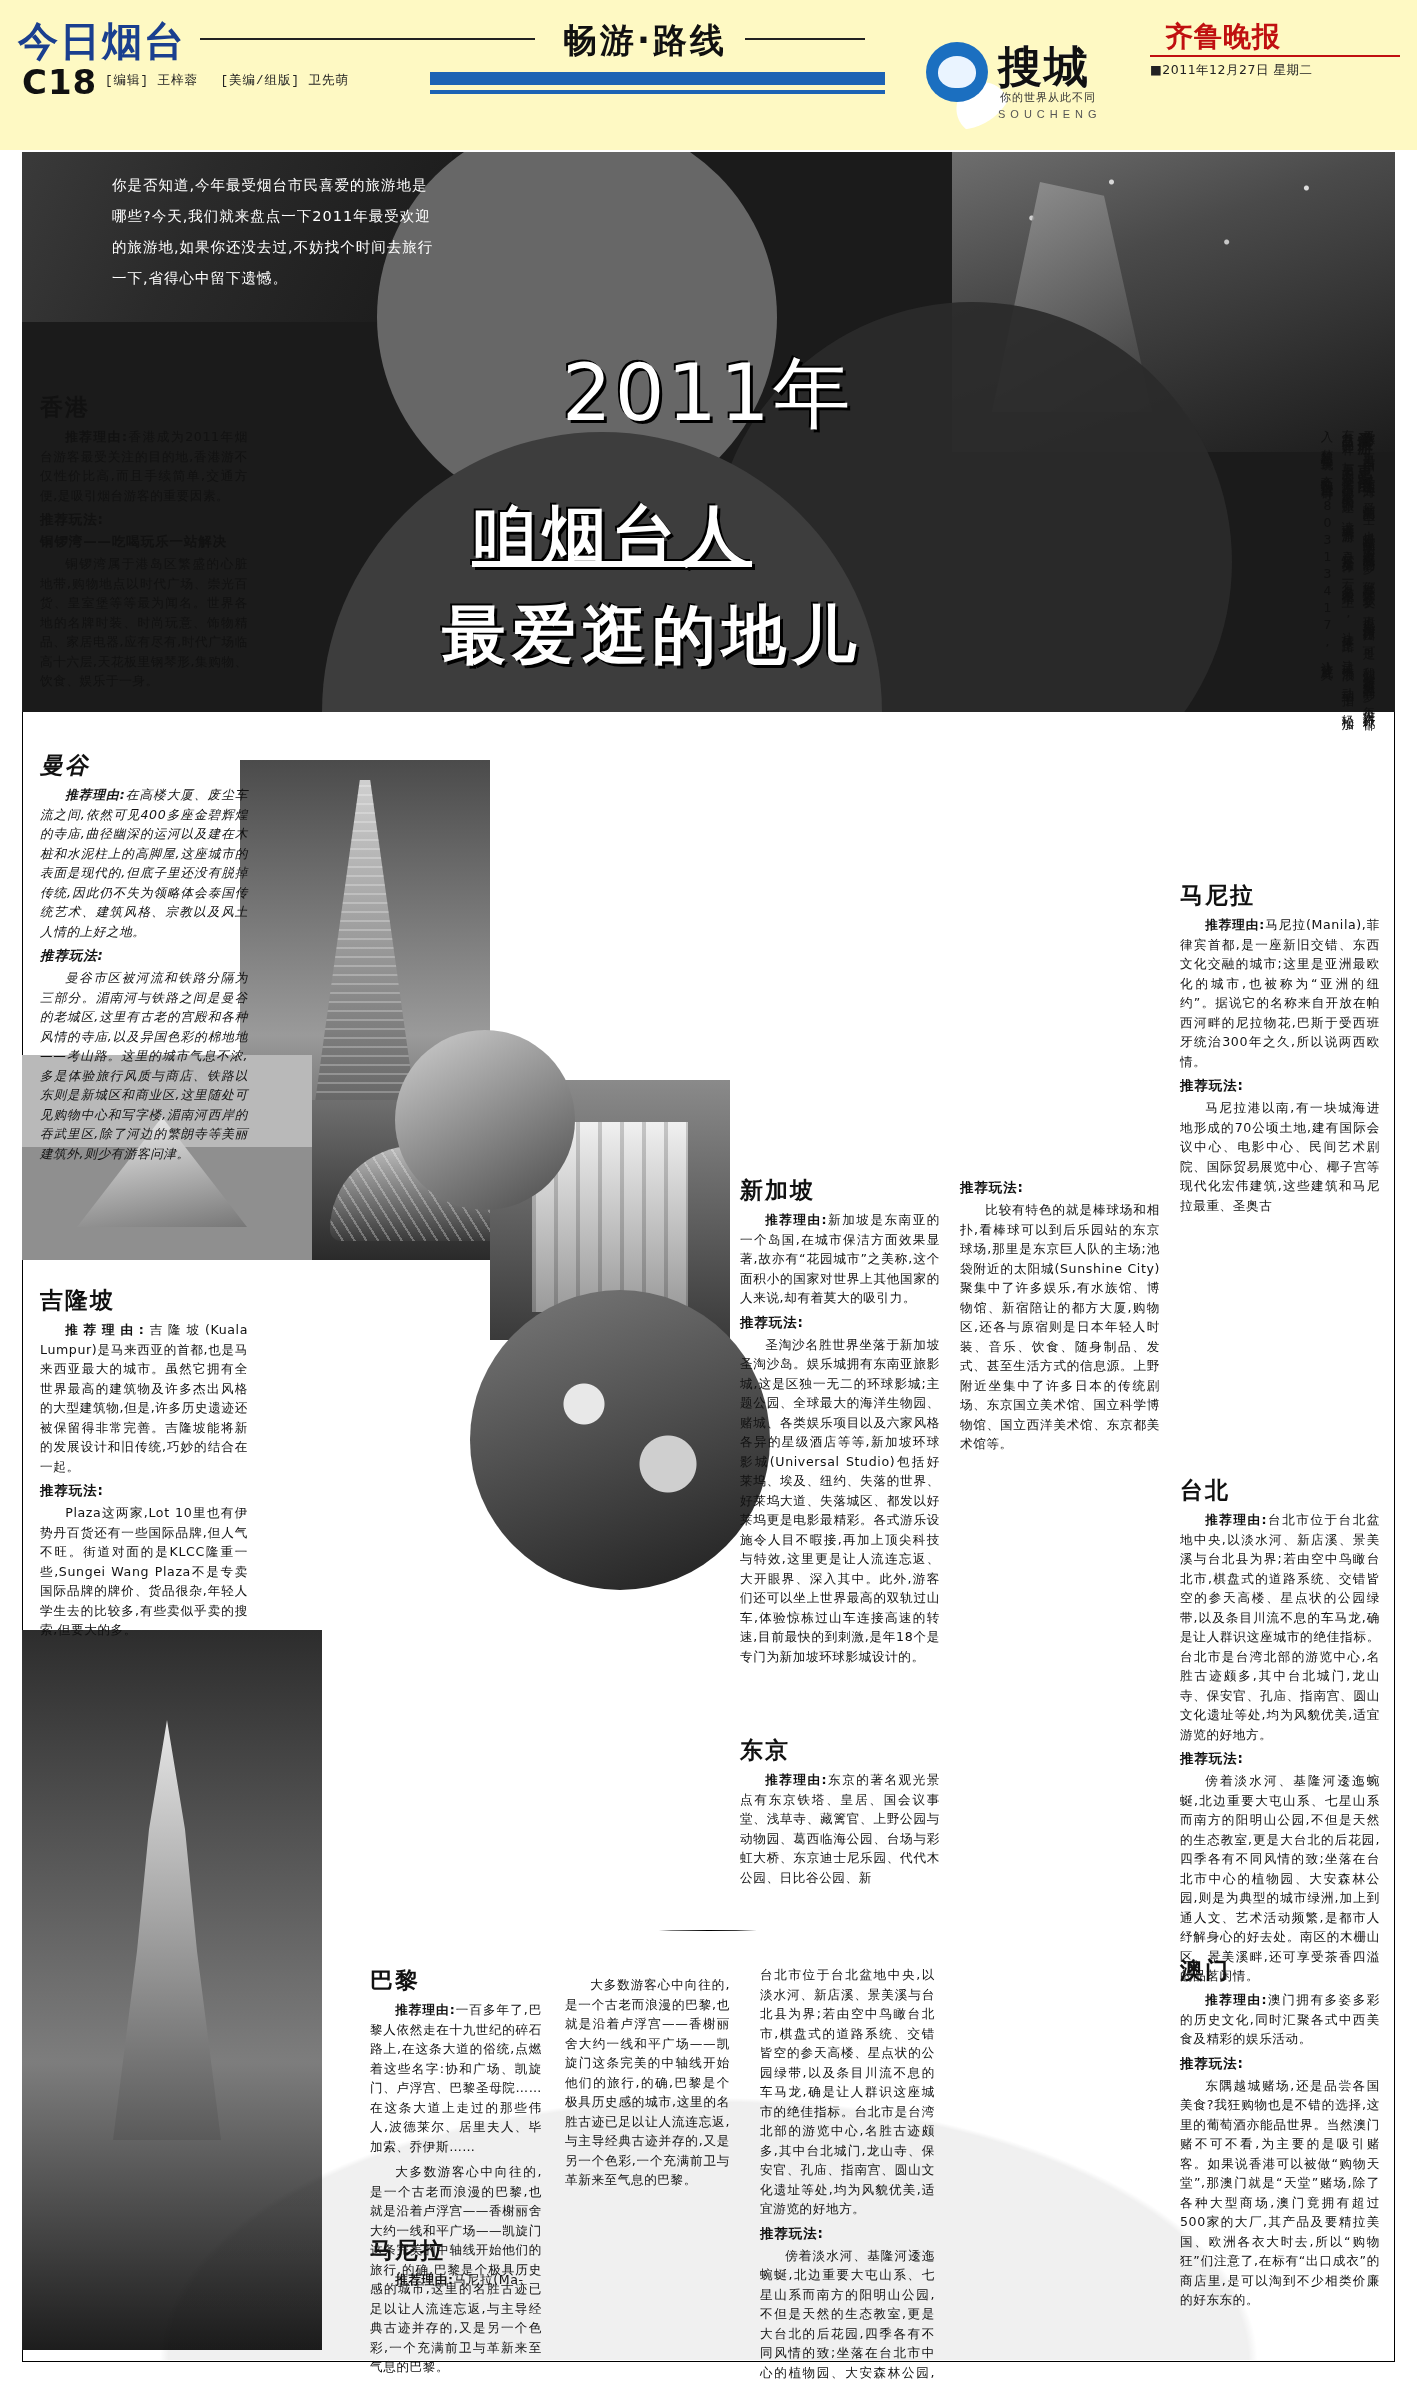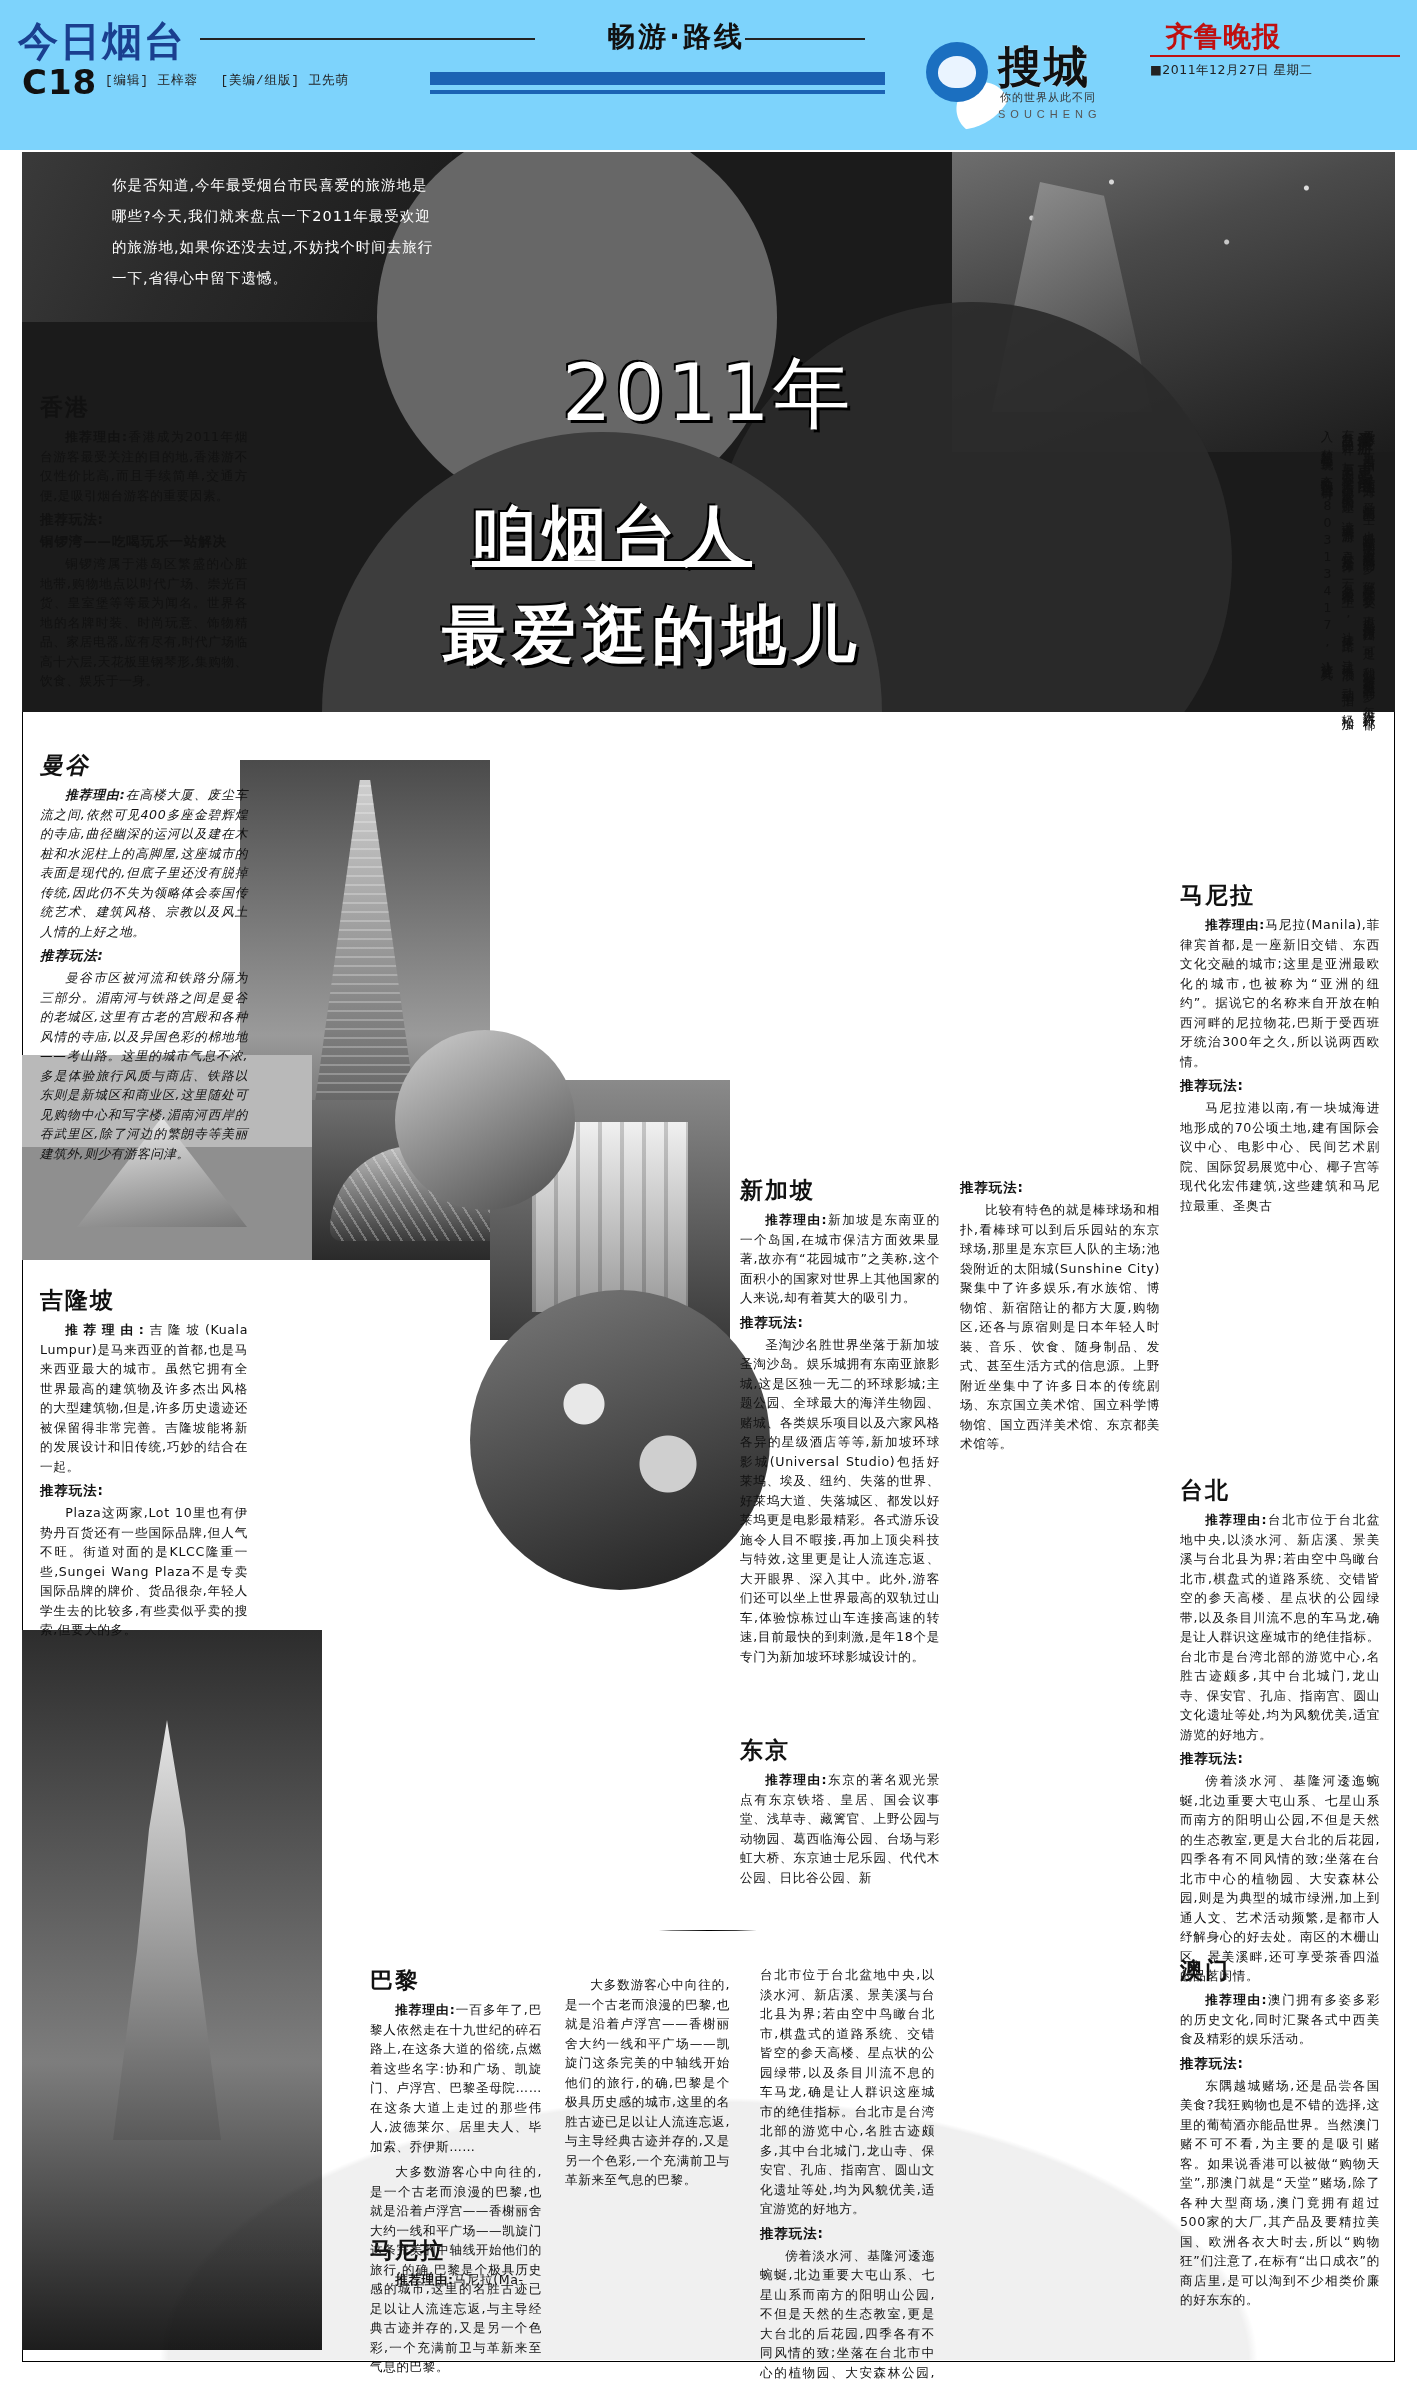--- a/index.html
+++ b/index.html
@@ -8,31 +8,31 @@
     width: 1417px; height: 2383px;
     background: #ffffff;
     font-family: "Liberation Sans", sans-serif;
     color: #111;
     position: relative;
     overflow: hidden;
   }
   .page { position:absolute; inset:0; }
 
   
-  .masthead { position:absolute; left:0; top:0; width:1417px; height:150px; background:#7dd3fc; }
+  .masthead { position:absolute; left:0; top:0; width:1417px; height:150px; background:#fef9c3; }
   .mh-title {
     position:absolute; left:18px; top:14px;
     font-size:40px; font-weight:bold; color:#1a3f8f; letter-spacing:2px;
     font-family:"DejaVu Sans", sans-serif;
   }
   .mh-rule1 { position:absolute; left:200px; top:38px; width:335px; height:2px; background:#222; }
   .mh-rule2 { position:absolute; left:745px; top:38px; width:120px; height:2px; background:#222; }
   .mh-center {
-    position:absolute; left:545px; top:18px; width:200px; text-align:right;
-    font-size:28px; font-weight:bold; letter-spacing:3px;
+    position:absolute; left:545px; top:18px; width:200px; text-align:center;
+    font-size:34px; font-weight:bold; letter-spacing:3px;
     font-family:"DejaVu Sans", sans-serif;
   }
   .mh-pageno {
     position:absolute; left:22px; top:62px;
     font-size:34px; font-weight:bold; letter-spacing:1px;
     font-family:"DejaVu Sans", sans-serif;
   }
   .mh-credits {
     position:absolute; left:105px; top:72px;
     font-size:12.5px; color:#222; letter-spacing:1px;

